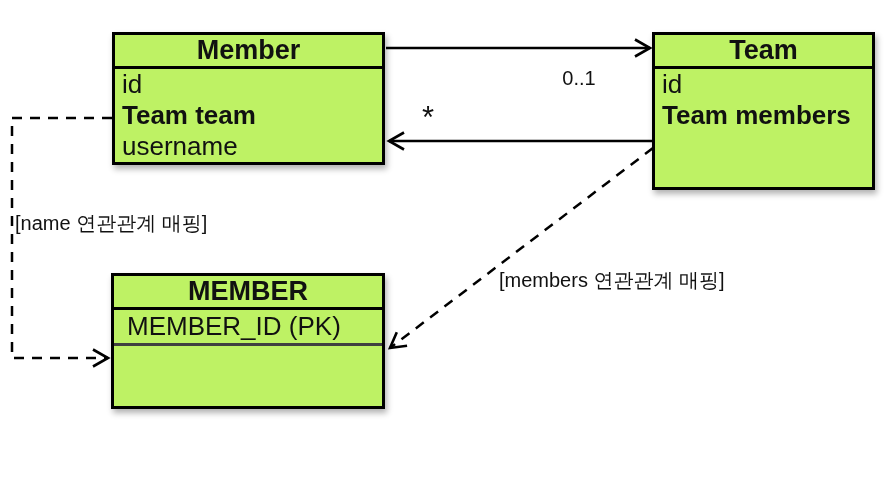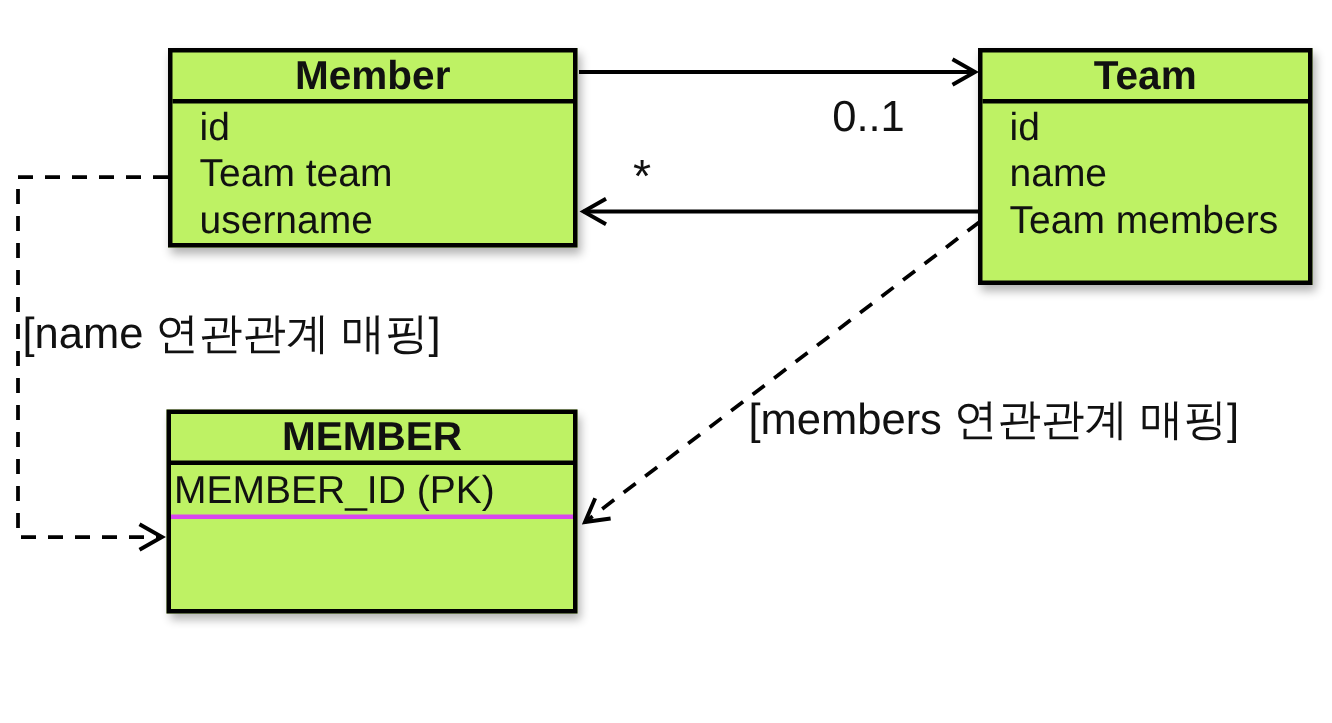--- a/index.html
+++ b/index.html
@@ -27,37 +27,37 @@
   }
   .uml-title {
     font-weight: bold;
     text-align: center;
     font-size: 27px;
     line-height: 31px;
     border-bottom: 3px solid #000000;
     white-space: nowrap;
     overflow: hidden;
   }
-  .uml-fields { padding-left: 18px; }
+  .uml-fields { padding-left: 7px; }
   .field {
     font-size: 26px;
     line-height: 31px;
     white-space: nowrap;
   }
   .pk-row {
     font-size: 26px;
     line-height: 33px;
-    padding-left: 2px;
-    border-bottom: 3px solid #d946ef;
+    padding-left: 13px;
+    border-bottom: 3px solid #404040;
     white-space: nowrap;
   }
-  .bold { font-weight: normal; }
+  .bold { font-weight: bold; }
   .float-label {
     position: absolute;
-    font-size: 29px;
+    font-size: 20px;
     line-height: 34px;
     white-space: nowrap;
   }
   .mult { text-align: center; }
   .class-member { left: 112px; top: 32px;  width: 273px; height: 133px; }
   .class-team   { left: 652px; top: 32px;  width: 223px; height: 158px; }
   .table-member { left: 111px; top: 273px; width: 274px; height: 136px; }
   .lbl-01      { left: 543px; top: 61px;  width: 72px; }
   .lbl-star    { left: 413px; top: 101px; width: 30px; font-size: 31px; }
   .lbl-team    { left: 15px;  top: 206px; }
@@ -86,21 +86,20 @@
       <div class="field">id</div>
       <div class="field bold">Team team</div>
       <div class="field">username</div>
     </div>
   </div>
 
   <div class="uml-box class-team">
     <div class="uml-title">Team</div>
     <div class="uml-fields">
       <div class="field">id</div>
-      <div class="field">name</div>
       <div class="field bold">Team members</div>
     </div>
   </div>
 
   <div class="uml-box table-member">
     <div class="uml-title">MEMBER</div>
     <div class="pk-row">MEMBER_ID (PK)</div>
   </div>
 
   <div class="float-label mult lbl-01">0..1</div>

